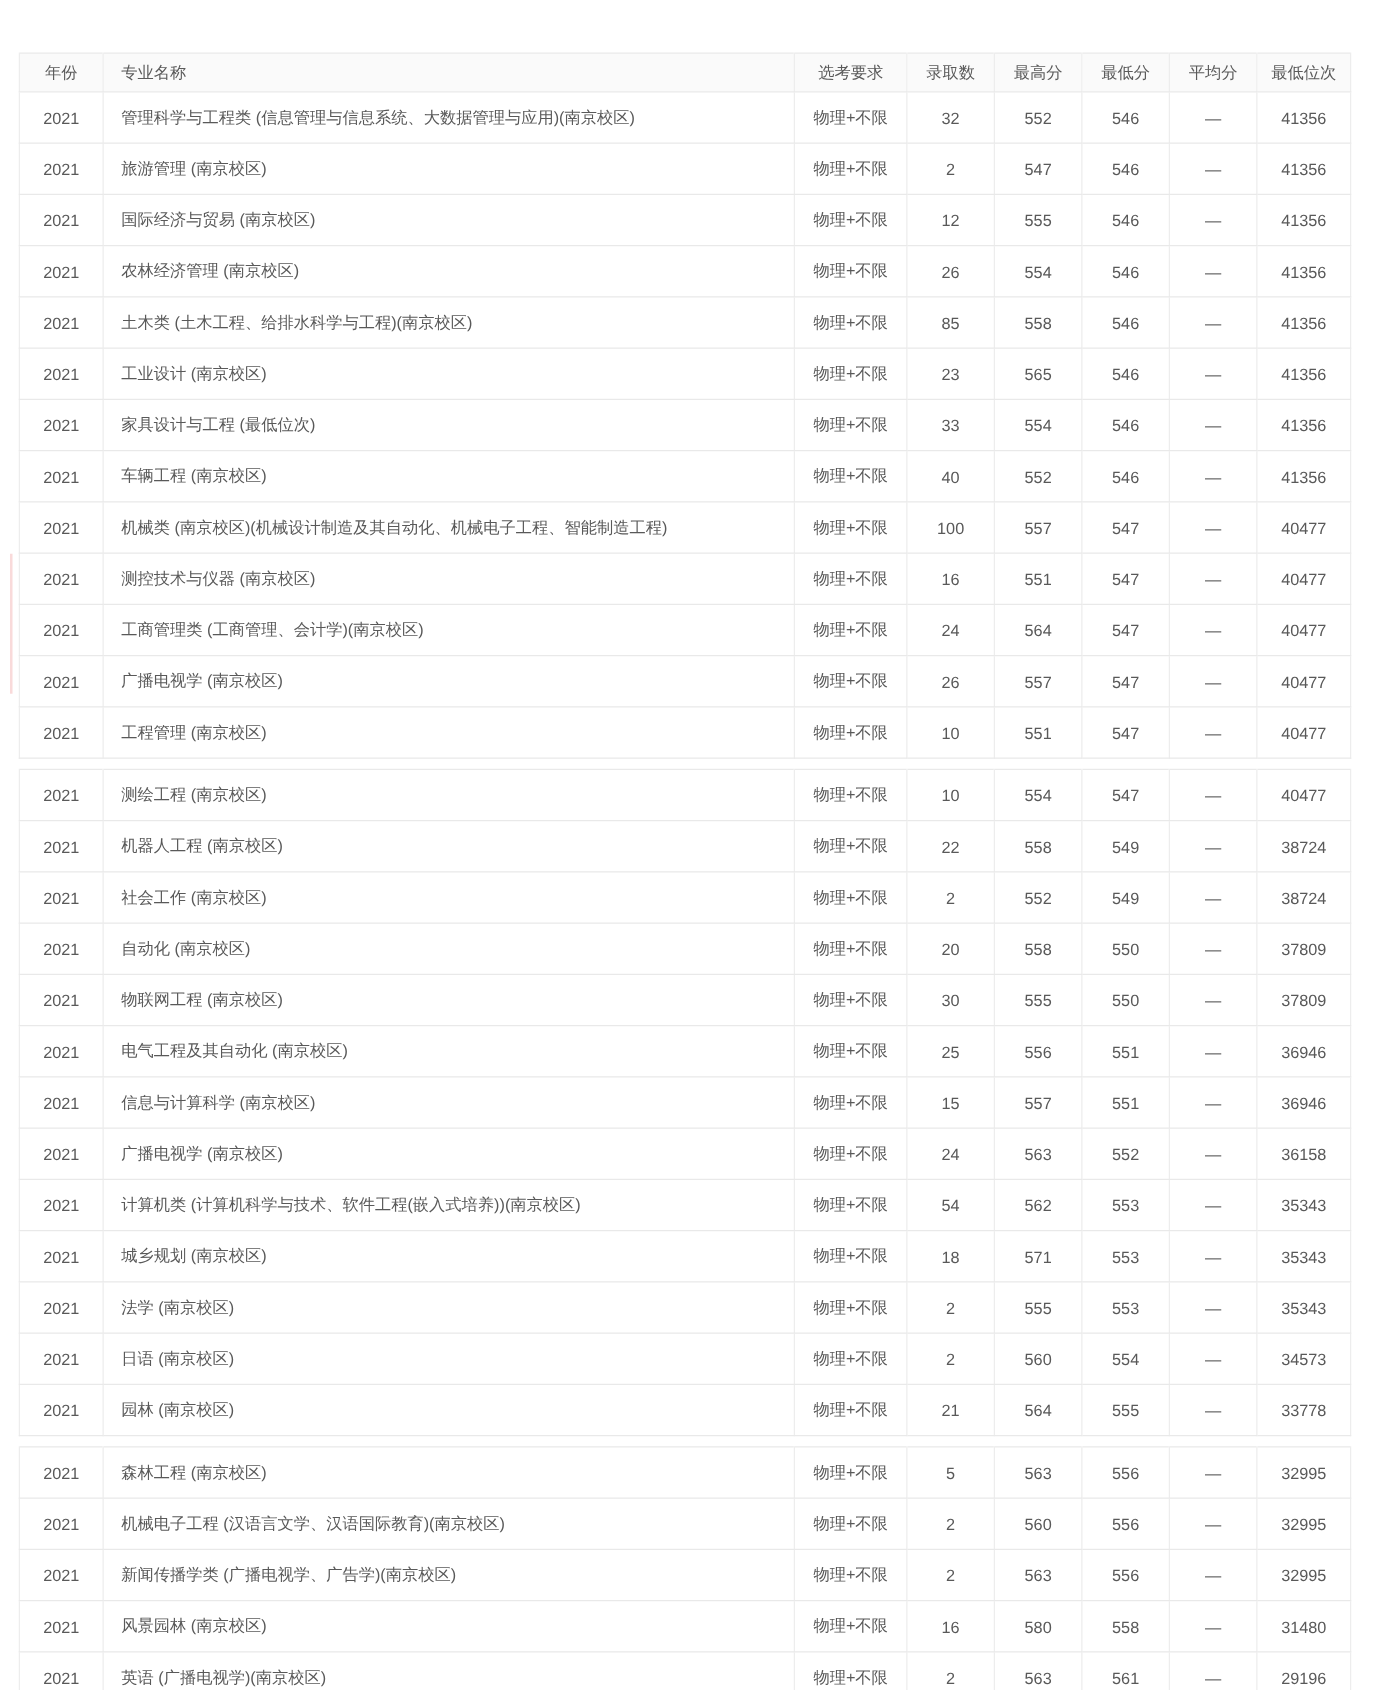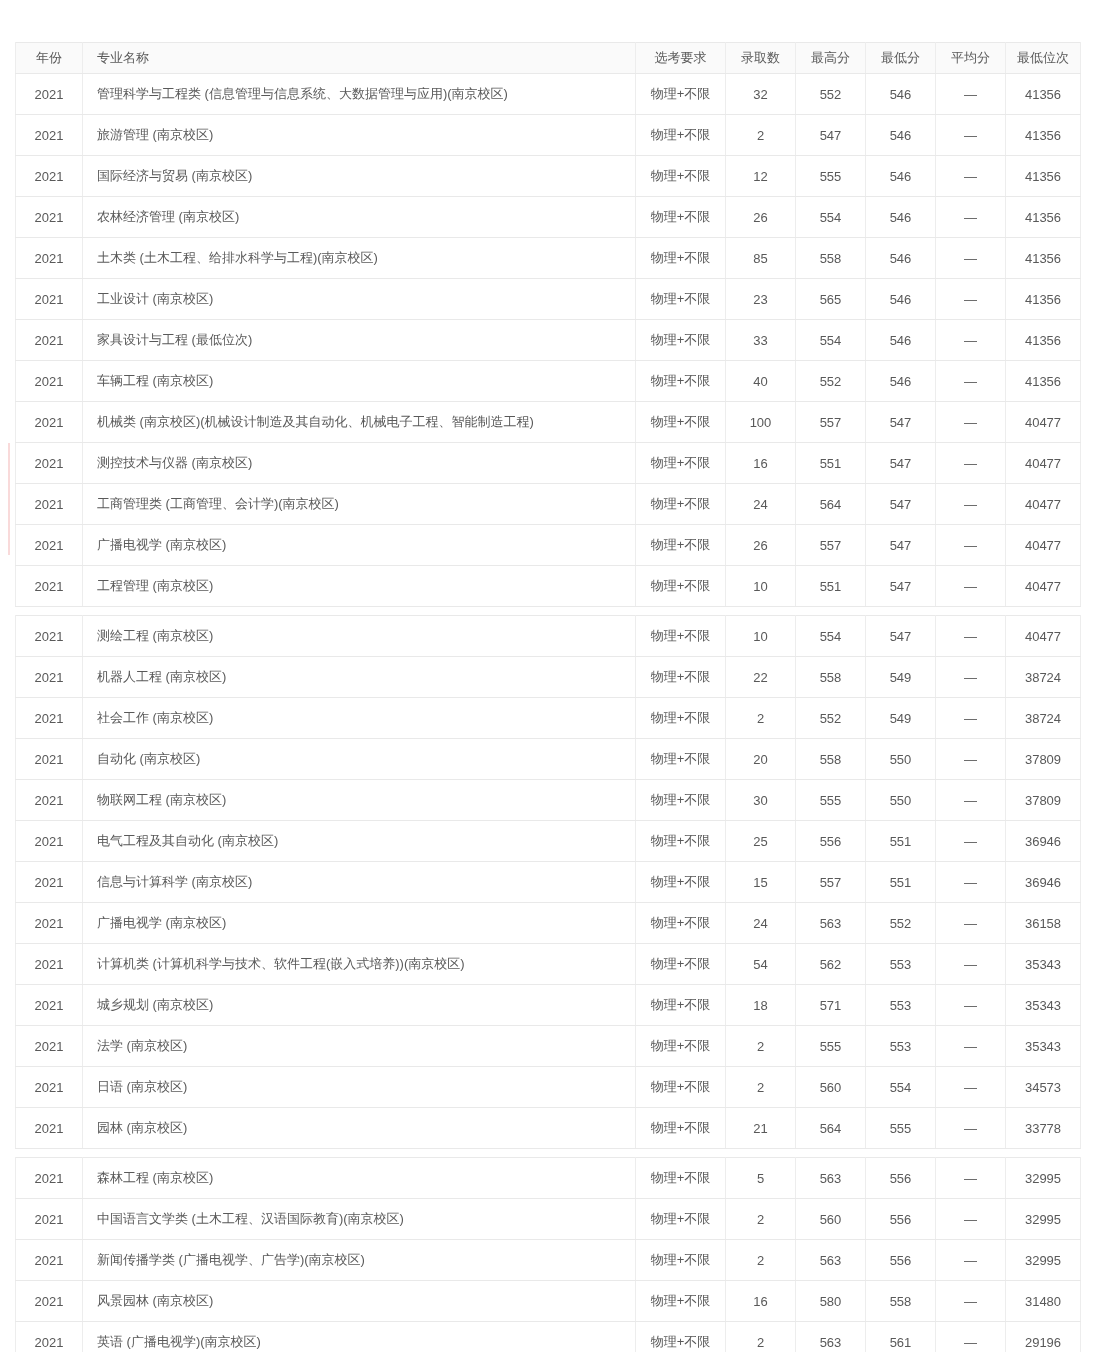--- a/index.html
+++ b/index.html
@@ -399,21 +399,21 @@
             <td class="col-major">森林工程 (南京校区)</td>
             <td class="col-req">物理+不限</td>
             <td class="col-adm">5</td>
             <td class="col-max">563</td>
             <td class="col-min">556</td>
             <td class="col-avg">—</td>
             <td class="col-rank">32995</td>
           </tr>
           <tr>
             <td class="col-year">2021</td>
-            <td class="col-major">中国语言文学类 (土木工程、汉语国际教育)(南京校区)</td>
+            <td class="col-major">机械电子工程 (汉语言文学、汉语国际教育)(南京校区)</td>
             <td class="col-req">物理+不限</td>
             <td class="col-adm">2</td>
             <td class="col-max">560</td>
             <td class="col-min">556</td>
             <td class="col-avg">—</td>
             <td class="col-rank">32995</td>
           </tr>
           <tr>
             <td class="col-year">2021</td>
             <td class="col-major">新闻传播学类 (广播电视学、广告学)(南京校区)</td>

